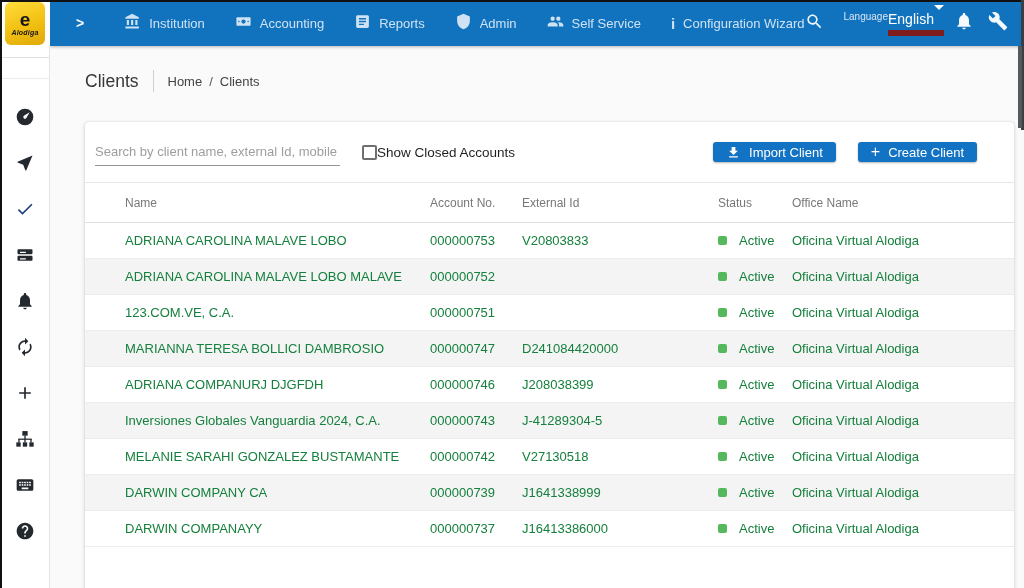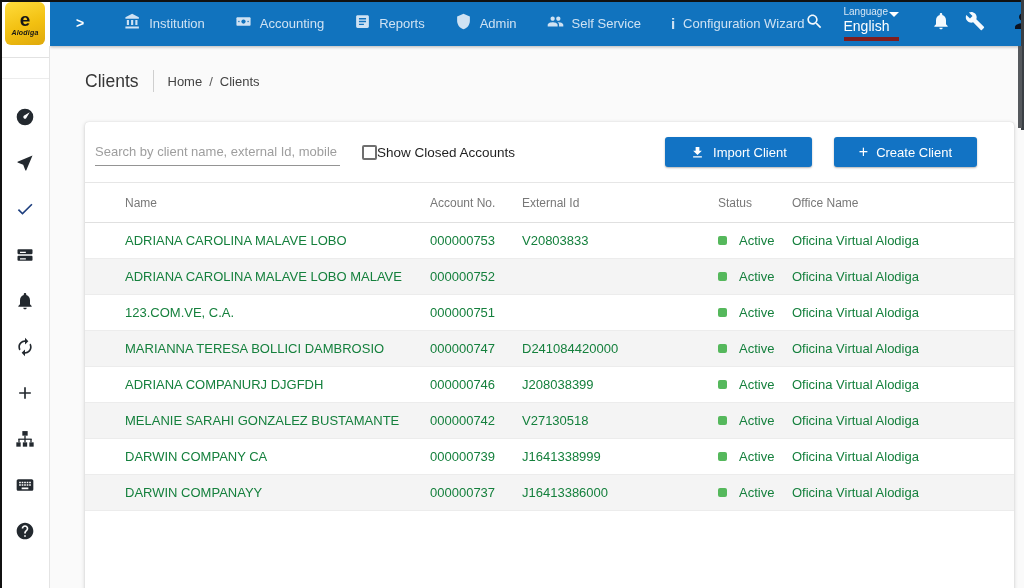--- a/index.html
+++ b/index.html
@@ -21,23 +21,23 @@
     background:var(--navbar-blue); display:flex; align-items:center;
     color:#CFE2F3; box-shadow:0 1px 3px rgba(0,0,0,.28); z-index:20;
   }
   .collapse-chevron{margin-left:26px; font-weight:700; font-size:14px; color:#ffffff; cursor:pointer;}
   .nav-menu{display:flex; align-items:center; gap:30px; margin-left:40px;}
   .nav-item{display:flex; align-items:center; gap:8px; font-size:13px; cursor:pointer; white-space:nowrap;text-align:center;}
   .nico{width:17px; height:17px; fill:currentColor; flex:0 0 auto;}
   .nav-i-glyph{font-size:15px; font-weight:700; line-height:1;}
   .search-btn{margin-left:auto;}
   .search-btn .nico{width:19px;height:19px;}
-  .lang{margin-left:20px; display:flex; flex-direction:column; width:78px; cursor:pointer;}
+  .lang{margin-left:20px; display:flex; flex-direction:row; width:78px; cursor:pointer;}
   .lang-label{font-size:10px; color:#d8e7f5; margin-bottom:1px;}
-  .lang-row{display:flex; align-items:flex-start; justify-content:space-between; border-bottom:4px solid #7f1d1d; padding-bottom:3px;}
+  .lang-row{display:flex; align-items:flex-start; justify-content:space-between; border-bottom:6px solid #7f1d1d; padding-bottom:3px;}
   .lang-value{font-size:14px; color:#ffffff;}
   .caret{width:0;height:0;border-left:5px solid transparent;border-right:5px solid transparent;border-top:5px solid #fff; margin-top:-6px;}
   .tico{width:20px;height:20px;fill:#f4f9fd;cursor:pointer;}
   .bell-btn{margin-left:32px;} .wrench-btn{margin-left:14px;}
   .person-btn{margin-left:26px; margin-right:12px;}
   .person-btn svg{width:24px;height:24px;fill:#0c1320;}
 
   
   .logo-cell{position:absolute; left:0; top:0; width:50px; height:46px; background:#fff; z-index:30; display:flex; align-items:flex-start; justify-content:center;}
   .logo{width:40px; height:43px; margin-top:2px; border-radius:6px;
@@ -64,21 +64,21 @@
   
   .card{position:absolute; left:35px; right:10px; top:76px; height:620px; background:#fff; border-radius:4px;
     box-shadow:0 1px 4px rgba(0,0,0,.18), 0 0 1px rgba(0,0,0,.14); overflow:hidden;}
   .card-toolbar{display:flex; align-items:center; height:60px; padding:0 37px 0 10px;}
   .search-input{width:245px; border:none; border-bottom:1px solid #949494; background:transparent;
     font-family:inherit; font-size:13px; color:#3b82f6; padding:5px 0 6px 0; outline:none;}
   .search-input::placeholder{color:#9e9e9e;}
   .chk-group{display:flex; align-items:center; margin-left:22px; cursor:pointer;}
   .checkbox{width:15px; height:15px; border:2px solid #6f6f6f; border-radius:2px; background:#fff;}
   .chk-label{font-size:13.5px; color:#1f1f1f; }
-  .btn{display:flex; align-items:center; gap:8px; height:30px; padding:0 25px; border:none; border-radius:3px;
+  .btn{display:flex; align-items:center; gap:8px; height:20px; padding:0 13px; border:none; border-radius:3px;
     background:var(--accent-blue); color:#fff; font-family:inherit; font-size:13px; font-weight:500;
     box-shadow:0 1px 2px rgba(0,0,0,.3); cursor:pointer; white-space:nowrap;}
   .btn svg{width:15px;height:15px;fill:#fff;}
   .btn .plus-glyph{font-size:16px; font-weight:500; line-height:1;}
   .import-btn{margin-left:auto;}
   .create-btn{margin-left:22px;}
 
   
   table{width:100%; border-collapse:collapse; table-layout:fixed;}
   th{height:40px; font-size:12px; font-weight:400; color:#787878; text-align:left;
@@ -285,20 +285,27 @@
           <td>Oficina Virtual Alodiga</td>
         </tr>
         <tr>
           <td>ADRIANA COMPANURJ DJGFDH</td>
           <td>000000746</td>
           <td>J208038399</td>
           <td><span class="dot"></span><span>Active</span></td>
           <td>Oficina Virtual Alodiga</td>
         </tr>
         <tr>
+          <td>Inversiones Globales Vanguardia 2024, C.A.</td>
+          <td>000000743</td>
+          <td>J-41289304-5</td>
+          <td><span class="dot"></span><span>Active</span></td>
+          <td>Oficina Virtual Alodiga</td>
+        </tr>
+        <tr>
           <td>MELANIE SARAHI GONZALEZ BUSTAMANTE</td>
           <td>000000742</td>
           <td>V27130518</td>
           <td><span class="dot"></span><span>Active</span></td>
           <td>Oficina Virtual Alodiga</td>
         </tr>
         <tr>
           <td>DARWIN COMPANY CA</td>
           <td>000000739</td>
           <td>J1641338999</td>

